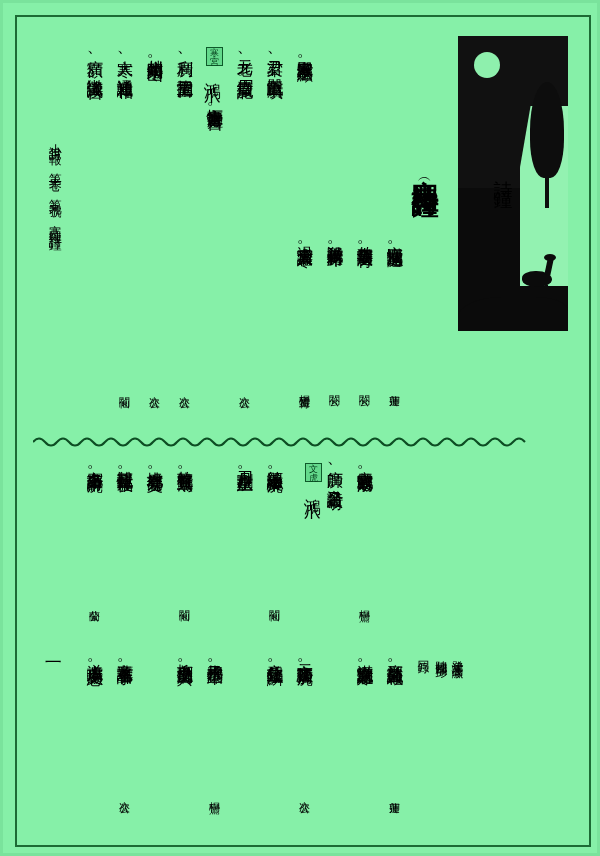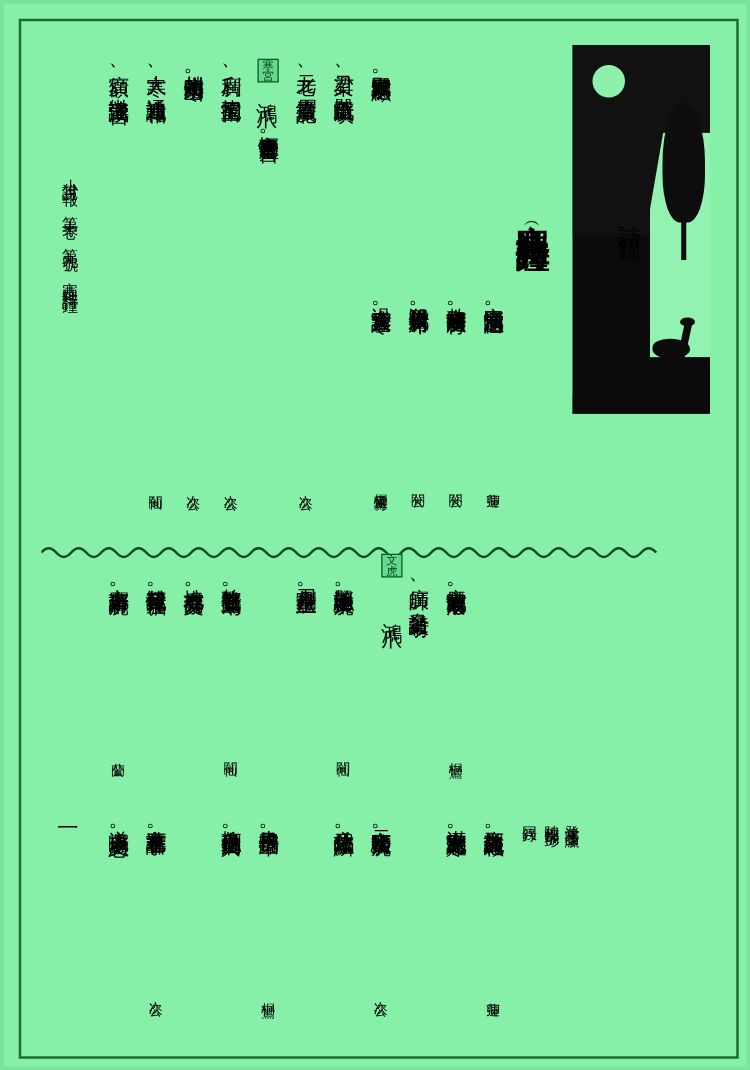--- a/index.html
+++ b/index.html
@@ -249,21 +249,21 @@
   <div class="attrib vtext" style="left:355px; top:383px;">閬公</div>
   <div class="col vtext" style="left:323px; top:230px; height:170px;"><span class="body">殺賊廣平傳露布。</span></div>
   <div class="attrib vtext" style="left:325px; top:383px;">閬公</div>
   <div class="col vtext" style="left:293px; top:230px; height:170px;"><span class="body">過宮李后詮天寒。</span></div>
   <div class="attrib vtext" style="left:295px; top:383px;">桐鸞</div>
 
   <svg class="wave" viewBox="0 0 500 14" preserveAspectRatio="none">
     <path d="M0,7 Q6,0 12,7 T24,7 T36,7 T48,7 T60,7 T72,7 T84,7 T96,7 T108,7 T120,7 T132,7 T144,7 T156,7 T168,7 T180,7 T192,7 T204,7 T216,7 T228,7 T240,7 T252,7 T264,7 T276,7 T288,7 T300,7 T312,7 T324,7 T336,7 T348,7 T360,7 T372,7 T384,7 T396,7 T408,7 T420,7 T432,7 T444,7 T456,7 T468,7 T480,7 T492,7" fill="none" stroke="#0d4d23" stroke-width="2"></path>
   </svg>
 
-  <div class="seal" style="left:302px; top:440px;">文虎</div>
+  <div class="seal" style="left:302px; top:460px;">文虎</div>
   <div class="section-head s2 vtext" style="top:482px;">鴻爪</div>
 
   <div class="col vtext" style="left:353px; top:455px; height:160px;"><span class="body">唐宮戲號寒胡潑。</span></div>
   <div class="attrib vtext" style="left:355px; top:598px;">桐鸞</div>
   <div class="col vtext" style="left:323px; top:455px; height:160px;"><span class="body">廣師、名詩足穀翁。</span></div>
 
   <div class="col vtext" style="left:263px; top:455px; height:160px;"><span class="body">筵題謝絲文中虎。</span></div>
   <div class="attrib vtext" style="left:265px; top:598px;">閬仙</div>
   <div class="col vtext" style="left:233px; top:455px; height:160px;"><span class="body">刀割章丹坐上妖。</span></div>
 

